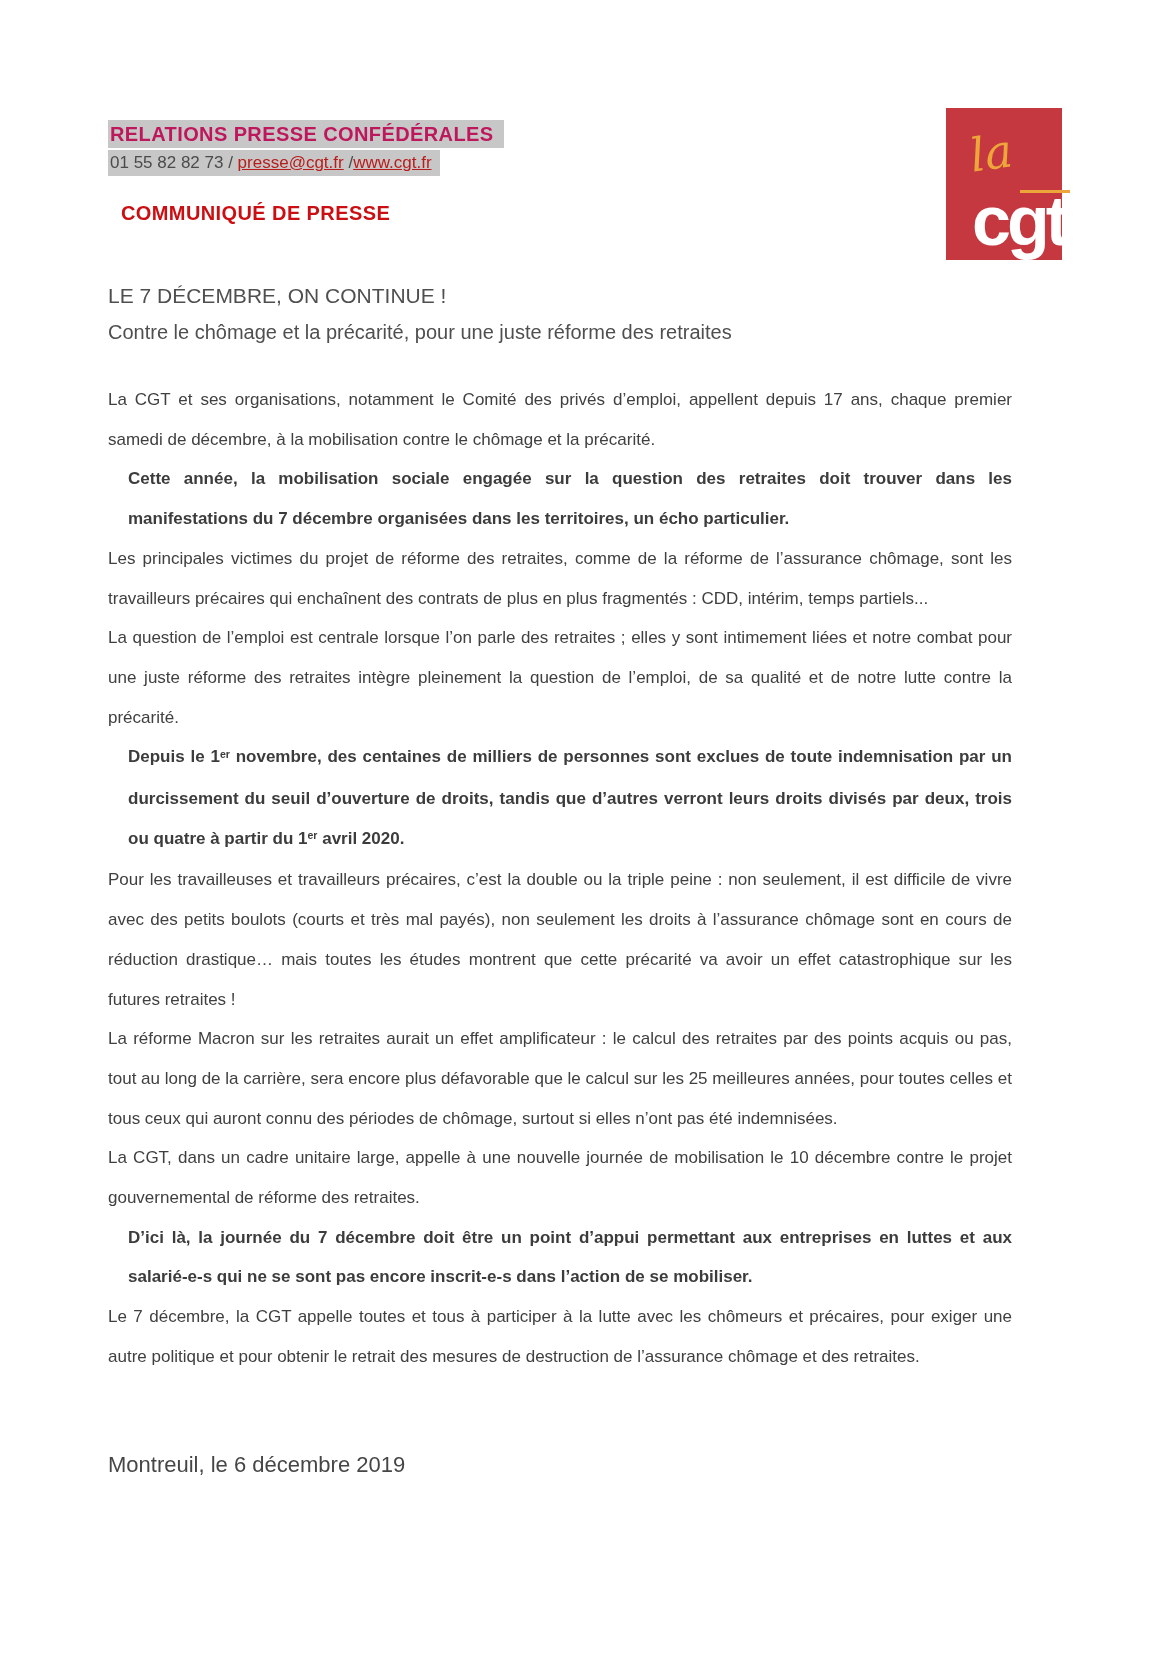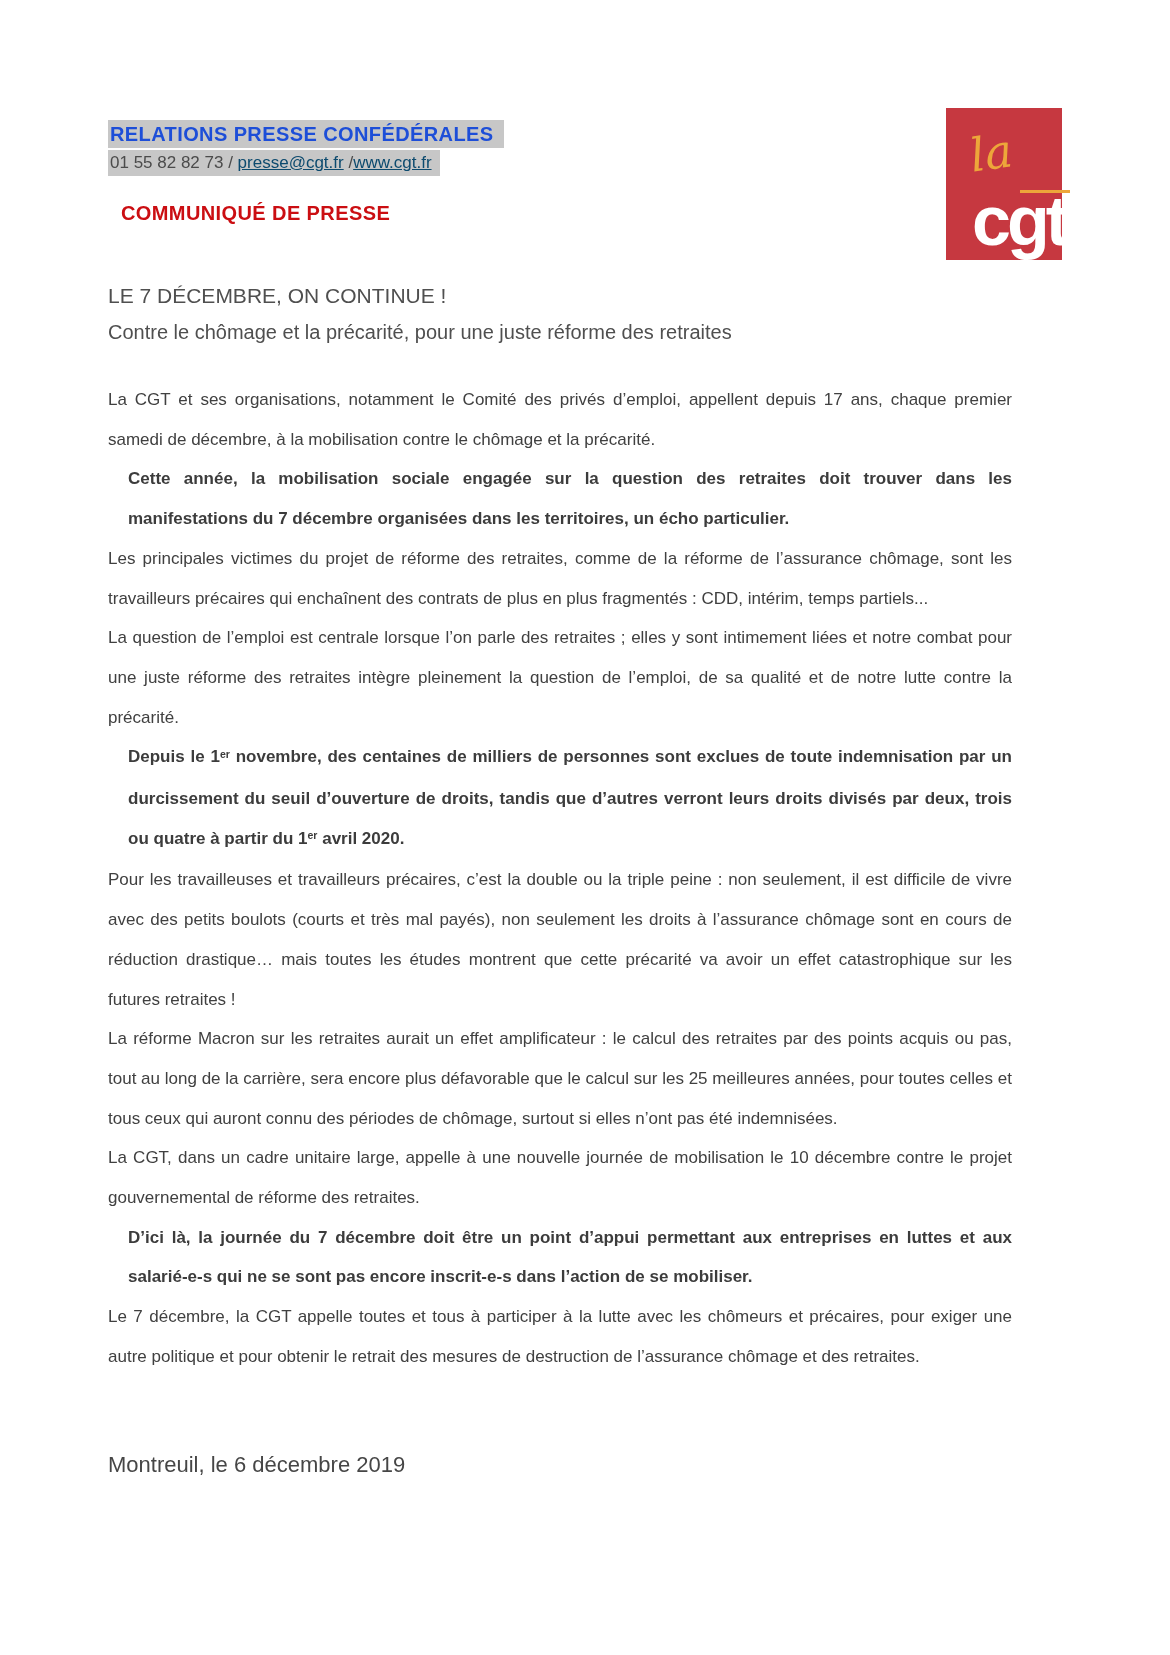--- a/index.html
+++ b/index.html
@@ -9,36 +9,36 @@
     height: 1655px;
     background: #ffffff;
     font-family: "Liberation Sans", sans-serif;
     overflow: hidden;
   }
 
   
   .press-header { position: absolute; left: 108px; top: 123px; }
   .dept-line span.hl {
     background: #c7c7c7;
-    color: #1d4ed8;
+    color: #be185d;
     font-weight: bold;
     font-size: 20px;
     letter-spacing: 0.4px;
     padding: 3px 10px 3px 2px;
     text-align: right;
   }
   .contact-line { margin-top: 7px; }
   .contact-line span.hl {
     background: #c7c7c7;
     color: #4b4b4b;
     font-size: 17px;
     padding: 3px 8px 4px 2px;
   }
   .contact-line a {
-    color: #0c4a6e;
+    color: #b91c1c;
     text-decoration: underline;
     cursor: pointer;
   }
 
   .release-label {
     position: absolute;
     left: 121px;
     top: 202px;
     color: #cb0e12;
     font-weight: bold;

